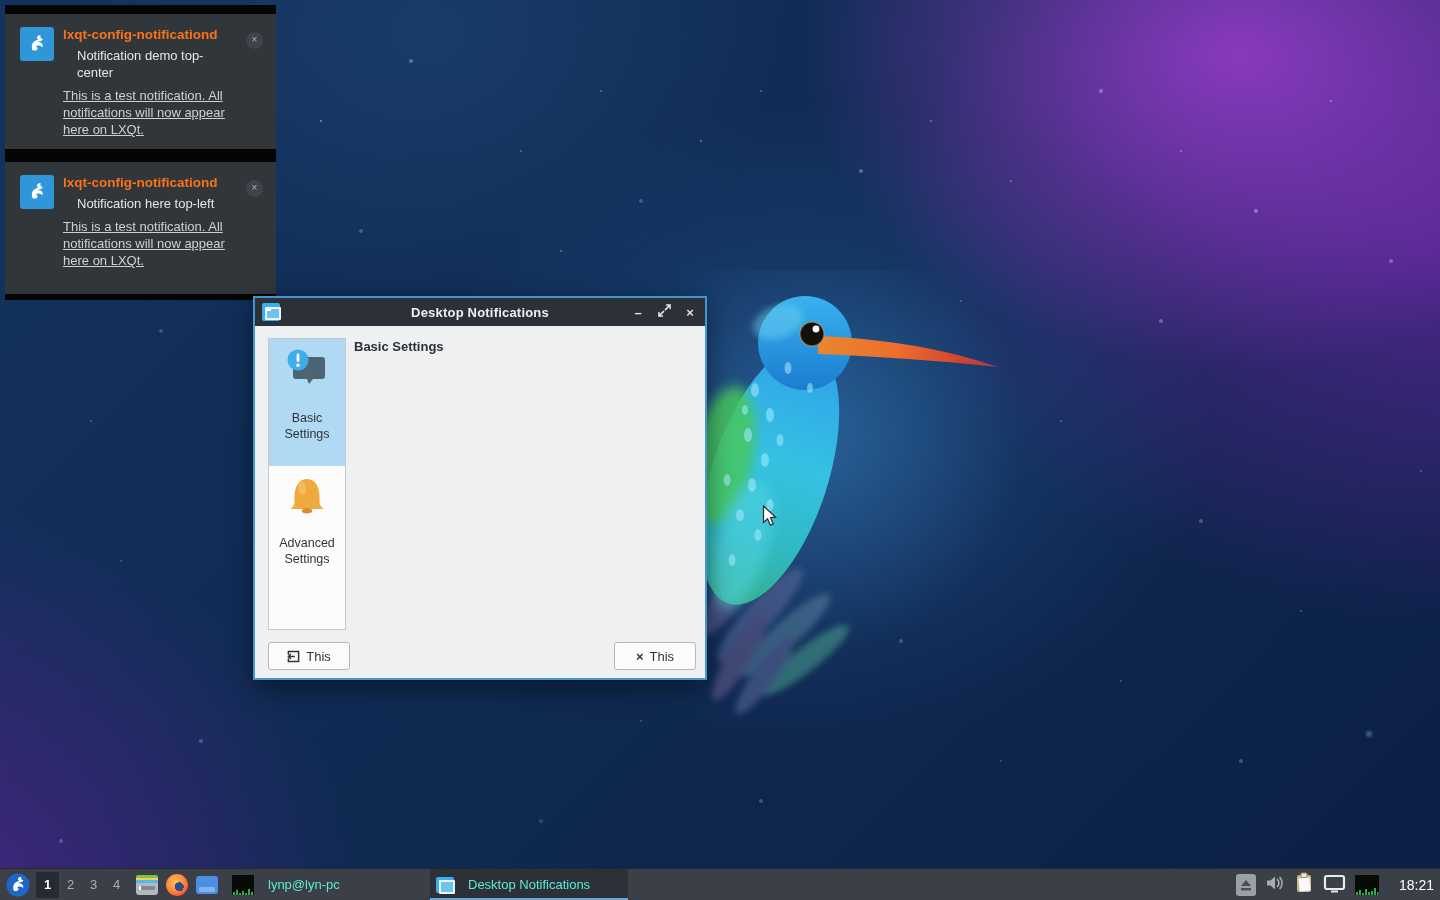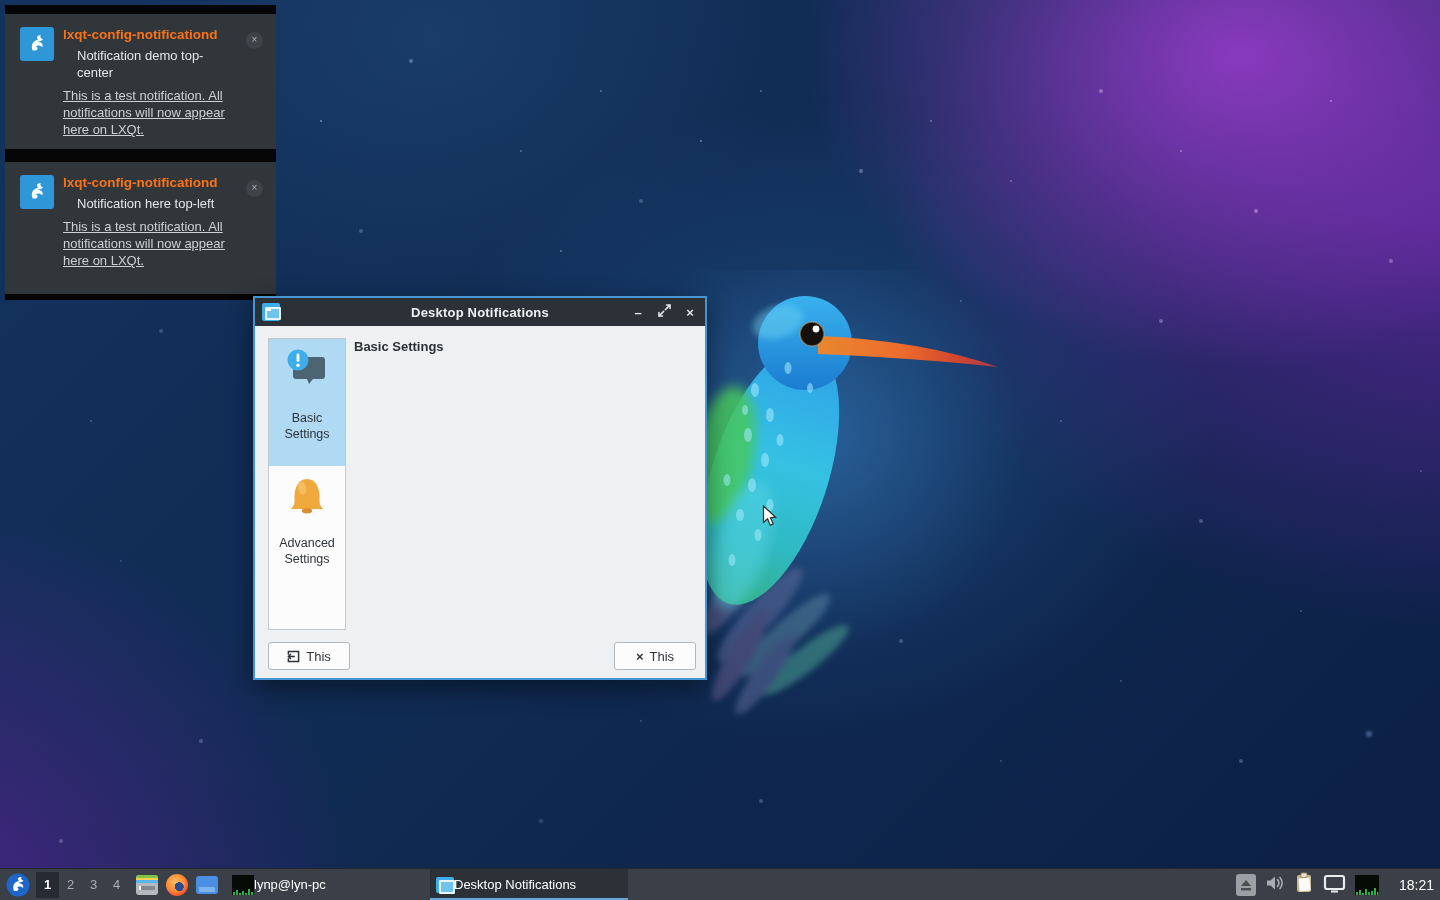--- a/index.html
+++ b/index.html
@@ -107,22 +107,22 @@
     background:linear-gradient(#7ec24a 0 3px, #f2d24d 3px 5px, #56b7ef 5px 8px); }
   .fm-icon::after { content:""; position:absolute; left:3px; top:11px; width:16px; height:4px;
     background:#83898f; border-radius:1px; box-shadow:inset 5px 0 0 -3px #fff; }
   .ff-icon { width:22px; height:22px; border-radius:50%;
     background:
       radial-gradient(circle at 60% 58%, #2c4d8f 0 24%, rgba(0,0,0,0) 25%),
       radial-gradient(circle at 42% 38%, #ffc05a, #ff8a38 48%, #ff6130 66%, #c23f44 88%, #a03a55 100%); }
   .scr-icon { width:22px; height:18px; border-radius:3px; background:#4b8fe2; position:relative; }
   .scr-icon::after { content:""; position:absolute; left:3px; bottom:2px; width:16px; height:5px;
     border-radius:1px; background:#7db4ee; }
-  .taskbtn { display:flex; align-items:center; gap:0; height:32px; padding:0 6px; margin-left:8px;
-    font-size:13px; color:#ffffff; position:relative; }
+  .taskbtn { display:flex; align-items:center; gap:14px; height:32px; padding:0 6px; margin-left:8px;
+    font-size:13px; color:#5eead4; position:relative; }
   .taskbtn.term { width:196px; }
   .taskbtn.active { width:198px; background:#2c3138; }
   .taskbtn.active::after { content:""; position:absolute; left:0; bottom:0; width:100%; height:3px; background:#64a7de; }
   .thumb { width:22px; height:20px; background:#060b06; position:relative; flex:0 0 auto; }
   .thumb svg, .graph svg { position:absolute; left:0; bottom:0; }
   .win-ic { width:18px; height:16px; background:#3daee9; border-radius:2px; position:relative; flex:0 0 auto; }
   .win-ic::before { content:""; position:absolute; left:3px; top:3px; width:12px; height:10px;
     border:2px solid #eaf6fd; background:#6fc4ee; border-radius:1px; }
   .tray { margin-left:auto; display:flex; align-items:center; gap:9px; }
   .eject { width:20px; height:22px; background:#9aa0a6; border-radius:3px; display:flex; align-items:center; justify-content:center; }

